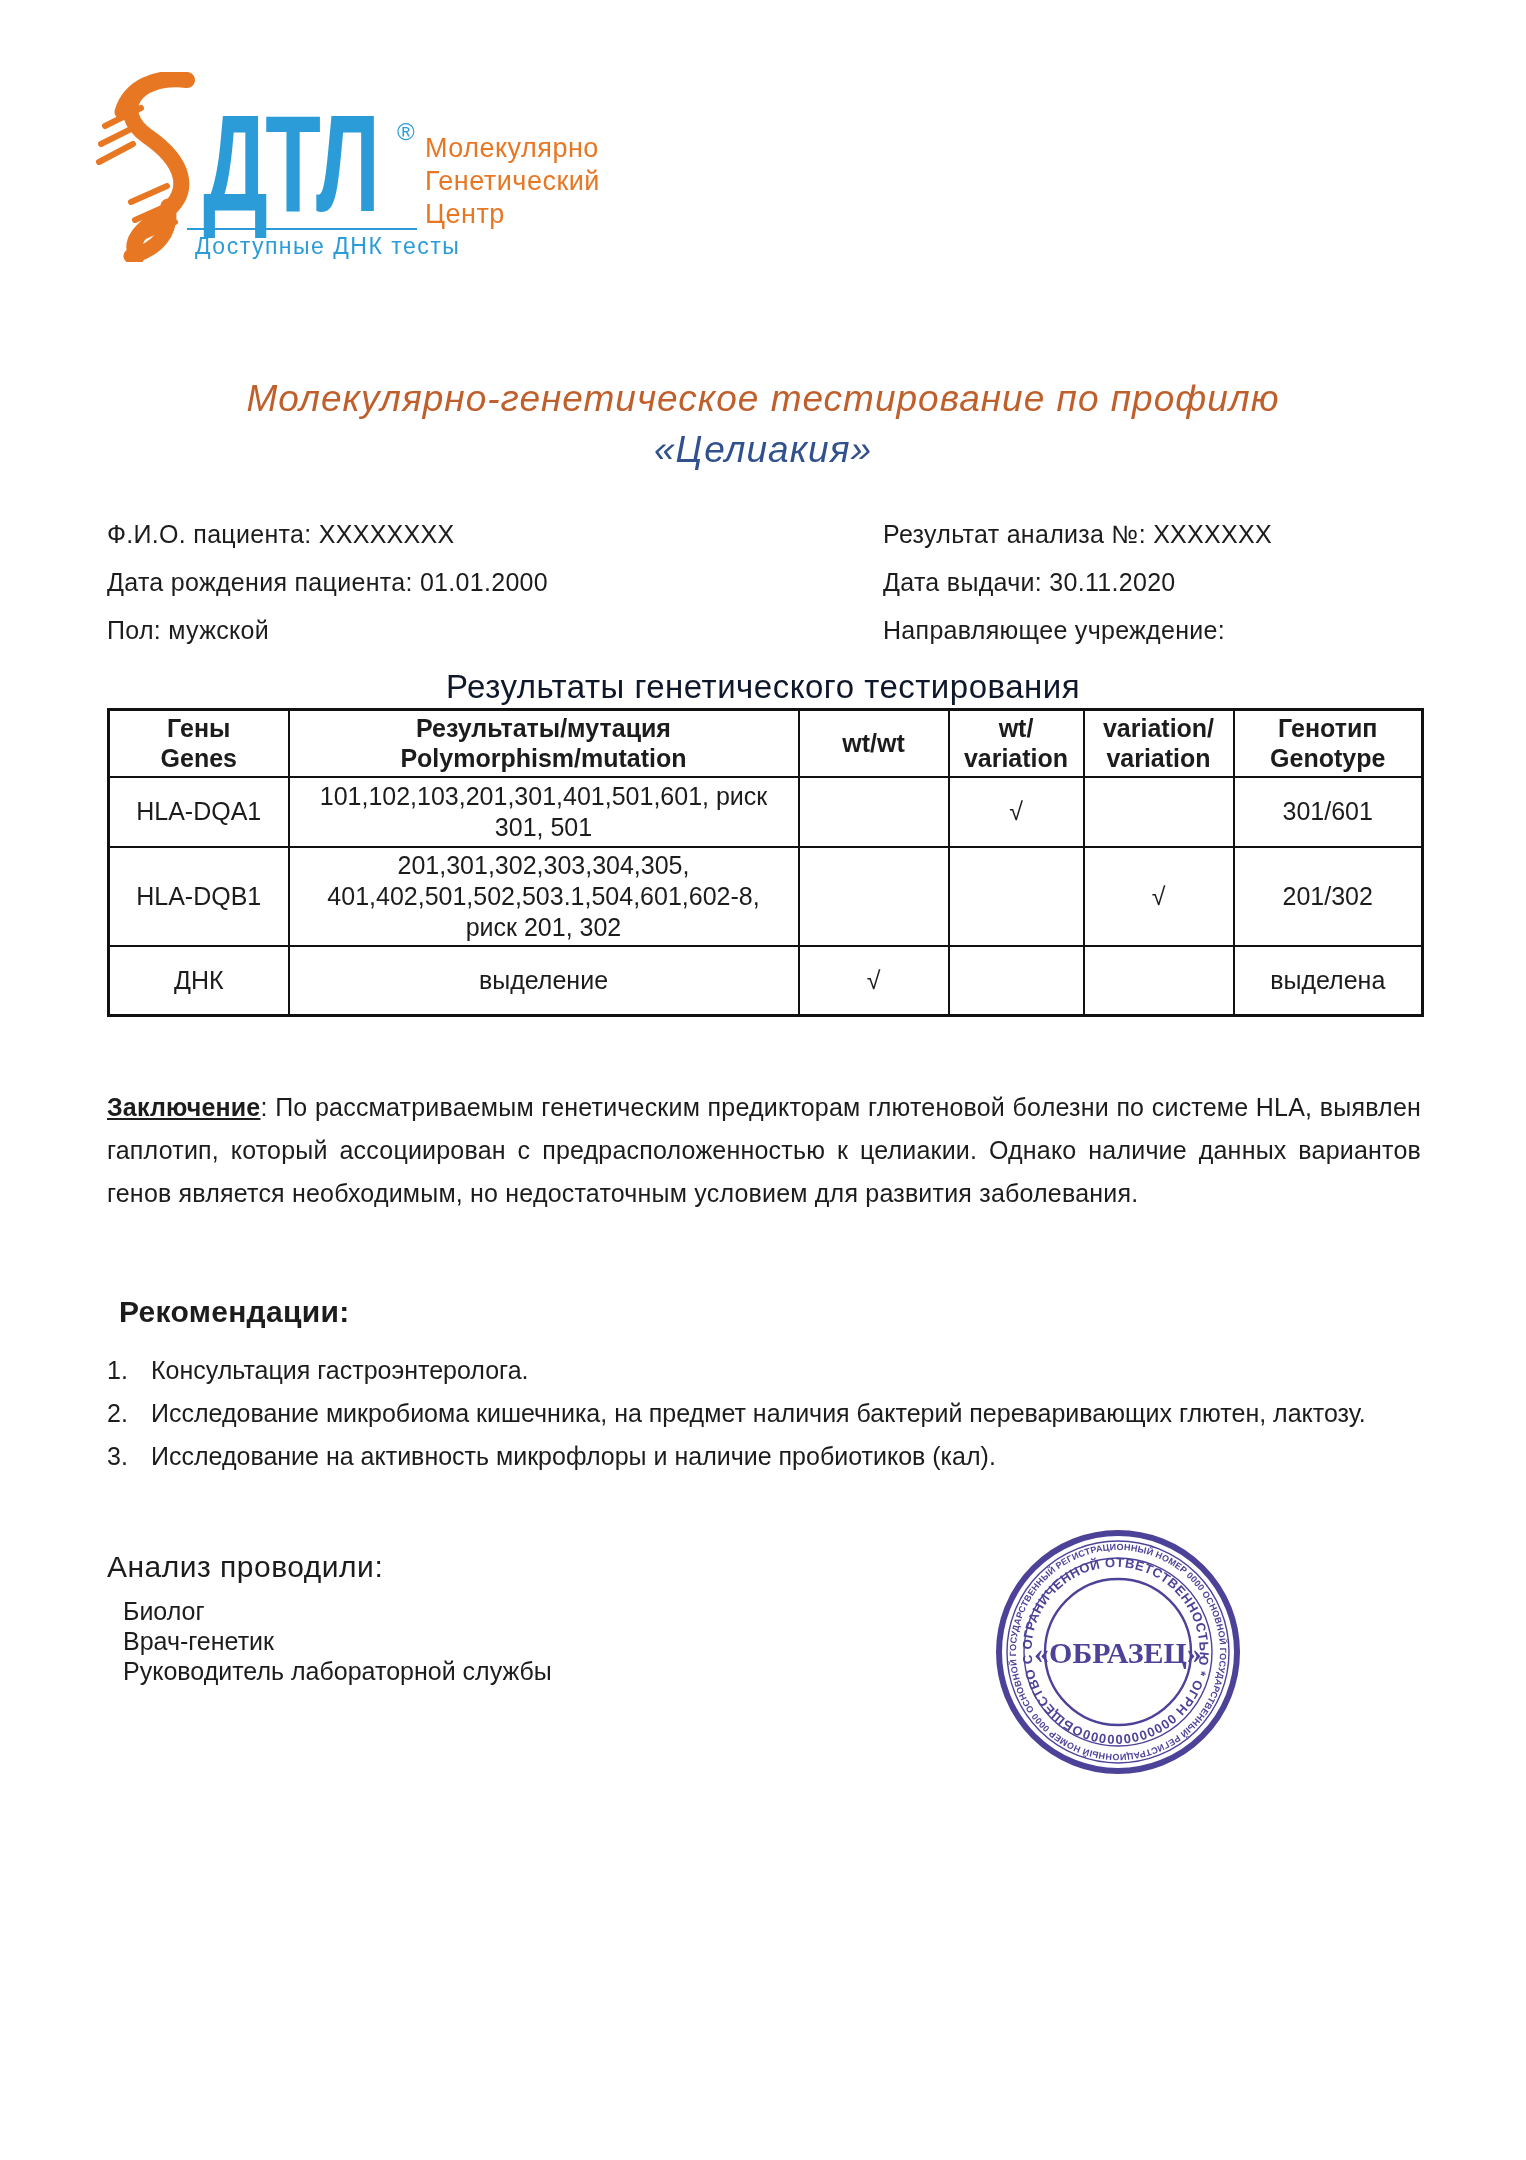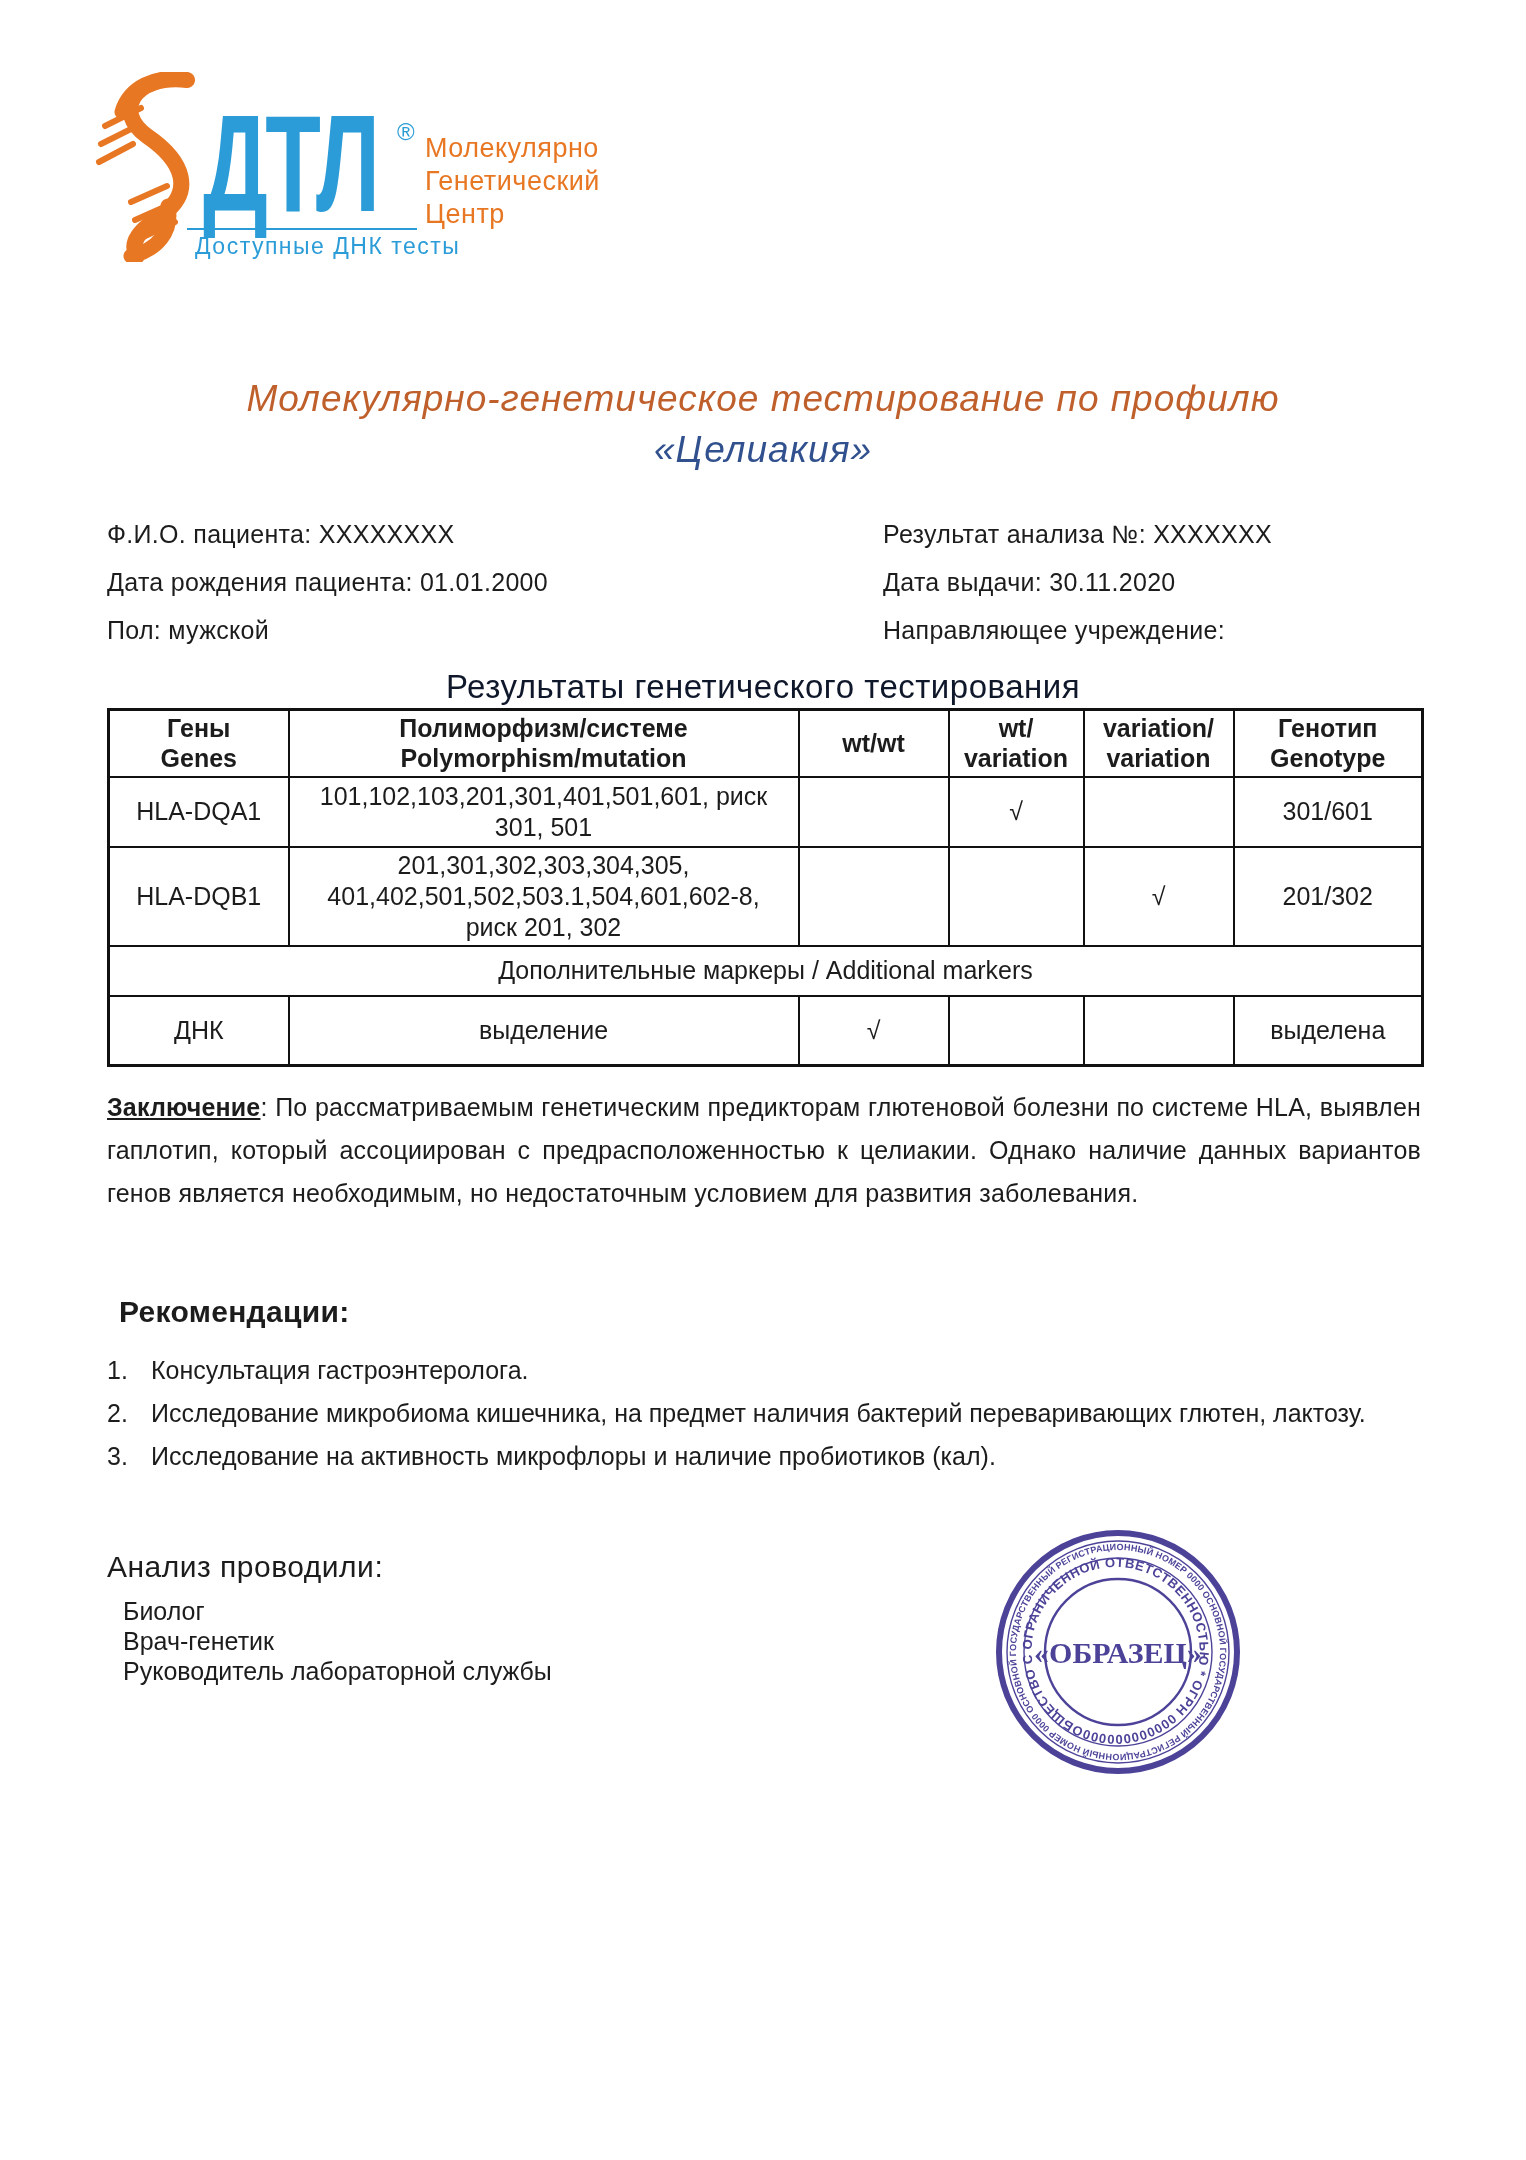--- a/index.html
+++ b/index.html
@@ -160,21 +160,21 @@
         <col style="width:150px">
         <col style="width:189px">
     </colgroup>
     <tbody>
         <tr class="hdr">
       <th>
         <div>Гены</div>
         <div>Genes</div>
       </th>
       <th>
-        <div>Полиморфизм/системе</div>
+        <div>Результаты/мутация</div>
         <div>Polymorphism/mutation</div>
       </th>
       <th>wt/wt</th>
       <th>
         <div>wt/</div>
         <div>variation</div>
       </th>
       <th>
         <div>variation/</div>
         <div>variation</div>
@@ -199,23 +199,20 @@
       <td class="gene-cell">HLA-DQB1</td>
       <td class="poly-cell">
         <div>201,301,302,303,304,305,</div>
         <div>401,402,501,502,503.1,504,601,602-8,</div>
         <div>риск 201, 302</div>
       </td>
       <td class="check-cell"></td>
       <td class="check-cell"></td>
       <td class="check-cell">√</td>
       <td>201/302</td>
-    </tr>
-    <tr>
-      <td class="section-cell" colspan="6">Дополнительные маркеры / Additional markers</td>
     </tr>
     <tr class="r-dna">
       <td class="gene-cell">ДНК</td>
       <td class="poly-cell">выделение</td>
       <td class="check-cell">√</td>
       <td class="check-cell"></td>
       <td class="check-cell"></td>
       <td>выделена</td>
     </tr>
   </tbody>

